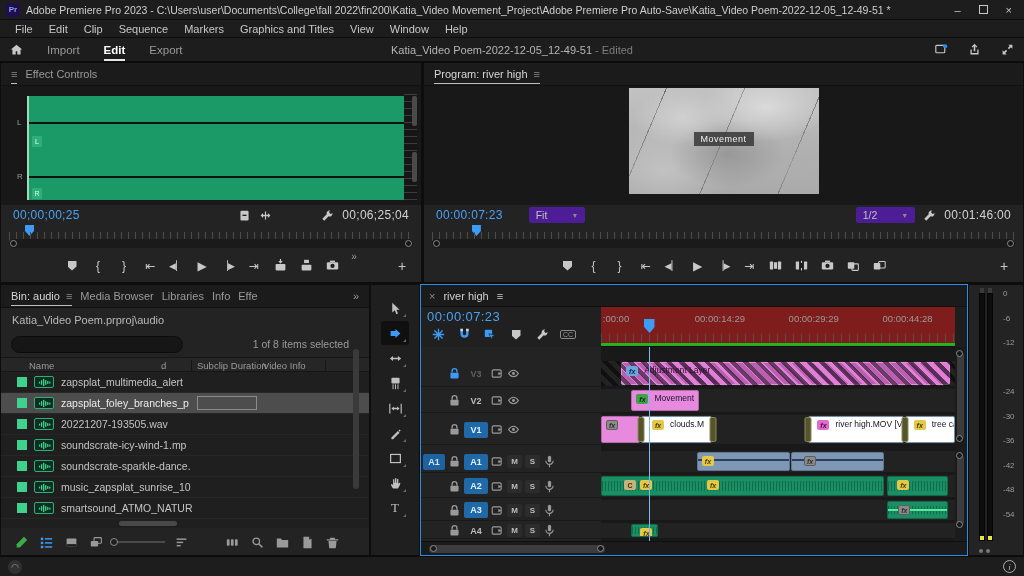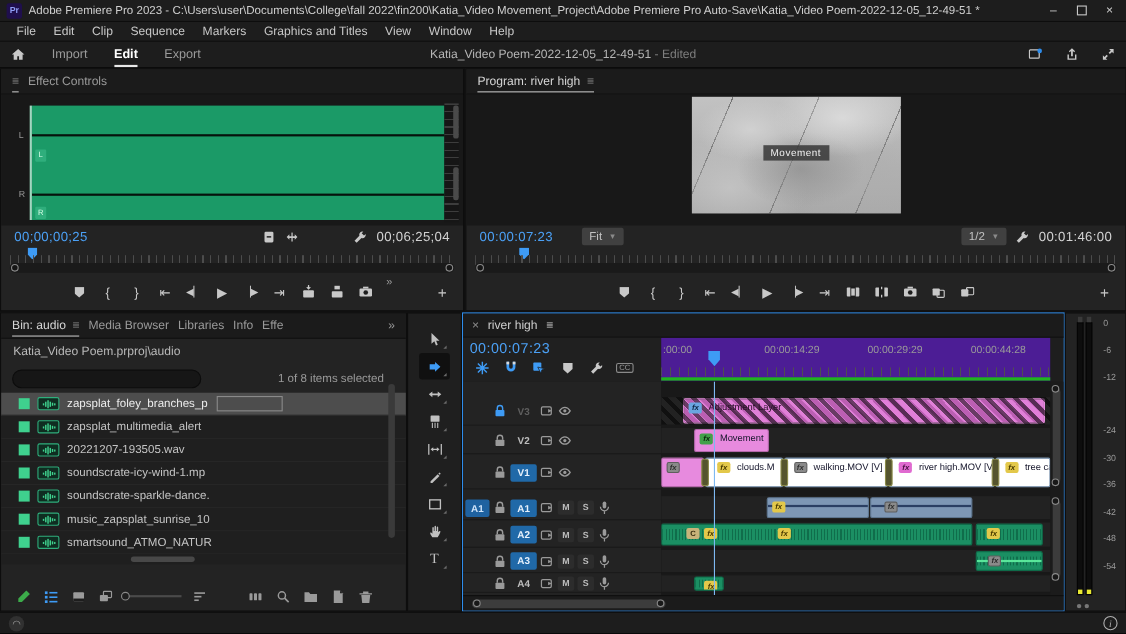--- a/index.html
+++ b/index.html
@@ -50,21 +50,21 @@
   .wave-wrap .cline{position:absolute;left:0;right:0;height:2px;background:#06130c;}
   .ch-badge{position:absolute;left:3px;width:10px;height:11px;background:#2fae7c;color:#d9ffe9;font-size:7px;display:flex;align-items:center;justify-content:center;border-radius:1px;}
   .ch-out{position:absolute;left:-12px;font-size:8px;color:#9a9a9a;}
   .wave-edge{position:absolute;left:26px;top:10px;width:2px;height:104px;background:#9fd9c0;}
   .dbruler{position:absolute;right:4px;top:8px;width:13px;height:108px;background:#161616;
      background-image:repeating-linear-gradient(#3d3d3d 0 1px,transparent 1px 7px);}
   .dbruler .thumb{position:absolute;right:0;width:5px;border-radius:2px;background:#4a4a4a;}
   .mon-info{height:20px;display:flex;align-items:center;padding:0 12px;font-size:12px;gap:8px;}
   .tc-blue{color:#4ba0f5;letter-spacing:.3px;}
   .tc-white{color:#d2d2d2;letter-spacing:.3px;}
-  .dd{display:flex;align-items:center;gap:6px;background:#404040;border-radius:2px;font-size:10.5px;color:#c2c2c2;padding:2px 7px;}
+  .dd{display:flex;align-items:center;gap:24px;background:#4c1d95;border-radius:2px;font-size:10.5px;color:#c2c2c2;padding:2px 7px;}
   .dd .car{font-size:7px;color:#8a8a8a;}
   .scrub{position:relative;height:24px;}
   .mini-ruler{position:absolute;left:8px;right:8px;top:7px;height:9px;
      background-image:repeating-linear-gradient(90deg,#4c4c4c 0 1px,transparent 1px 7px);background-position:bottom;}
   .sbar{position:absolute;left:8px;right:8px;bottom:1px;height:9px;border-radius:5px;background:#1a1a1a;}
   .sbar .knob{position:absolute;top:1px;width:7px;height:7px;border:1px solid #8a8a8a;border-radius:50%;background:#151515;}
   .ph-marker{position:absolute;width:9px;height:11px;background:#3e9bf5;clip-path:polygon(0 0,100% 0,100% 55%,50% 100%,0 55%);}
   .transport{height:33px;display:flex;align-items:center;justify-content:center;gap:0;position:relative;}
   .tbtn{min-width:26px;height:22px;display:flex;align-items:center;justify-content:center;color:#c8c8c8;font-size:12px;}
   .tbtn .shield{width:9px;height:10px;background:#c8c8c8;clip-path:polygon(0 0,100% 0,100% 60%,50% 100%,0 60%);}
@@ -117,21 +117,21 @@
   #timeline-panel{display:grid;grid-template-columns:180px 1fr 12px;grid-template-rows:22px 40px 1fr 14px;}
   .tl-tab{grid-column:1/4;background:#1b1b1b;display:flex;align-items:center;gap:8px;padding:0 8px;font-size:11px;color:#cfcfcf;border-bottom:1px solid #101010;}
   .tl-tab .x{color:#8a8a8a;font-size:11px;}
   .tl-head-left{padding:2px 6px;background:#202020;}
   .tl-tc{font-size:13px;color:#4ba0f5;letter-spacing:.4px;}
   .tl-icons{display:flex;gap:4px;margin-top:3px;align-items:center;}
   .tl-icons .tbtn{min-width:22px;height:15px;font-size:10px;}
   .tl-icons .on{color:#3e9bf5;}
   .ccchip{font-size:7px;border:1px solid #8a8a8a;border-radius:2px;padding:0 2px;color:#9a9a9a;}
   .lanes-wrap{grid-row:2/4;grid-column:2;position:relative;overflow:hidden;background:#191919;}
-  .ruler{position:relative;height:40px;background:#4c1d95;border-bottom:1px solid #0f0f0f;text-decoration:underline;}
+  .ruler{position:relative;height:40px;background:#7f1d1d;border-bottom:1px solid #0f0f0f;text-decoration:underline;}
   .ruler .rlab{position:absolute;top:6px;font-size:9.5px;color:#9a9a9a;white-space:nowrap;}
   .ruler .ticks{position:absolute;left:0;right:0;bottom:4px;height:8px;background-image:repeating-linear-gradient(90deg,#4f4f4f 0 1px,transparent 1px 8px);}
   .ruler .render{position:absolute;left:0;right:0;bottom:0;height:3px;background:#1fb41f;}
   .tracks{position:absolute;left:0;right:0;top:40px;bottom:0;}
   .heads{grid-row:3;grid-column:1;position:relative;background:#232323;font-weight:bold;}
   .trow{position:absolute;left:0;right:0;}
   .thead{display:flex;align-items:center;gap:3px;padding-left:2px;height:100%;border-bottom:1px solid #1a1a1a;font-size:9px;}
   .patchchip{width:22px;height:16px;border-radius:2px;display:flex;align-items:center;justify-content:center;color:#cfe4fa;background:#1f62a0;font-size:9px;}
   .patchchip.empty{background:transparent;}
   .namechip{width:24px;height:16px;border-radius:2px;display:flex;align-items:center;justify-content:center;font-size:9px;color:#bdbdbd;}
@@ -481,21 +481,44 @@
         <span>Katia_Video Poem.prproj\audio</span>
       </div>
       <div class="searchrow">
         <div class="searchbox">
           <span class="icon" id="search-ic"></span>
           <input value="" style="">
         </div>
         <span class="icon" id="searchbin-ic"></span>
         <span class="selstatus">1 of 8 items selected</span>
       </div>
+      <div class="listhead" id="bin-listhead">
+        <span class="cdiv" style="left:190px"></span>
+          <span class="cdiv" style="left:258px"></span>
+          <span class="cdiv" style="left:324px"></span>
+      <span class="colname">Name</span>
+          <span class="colend">d</span>
+          <span class="colsub">Subclip Duration</span>
+          <span class="colvid">Video Info</span>
+        </div>
       <div class="rows" id="bin-rows">
+          <div class="brow">
+            <span class="chip"></span>
+            <span class="aicon">
+              <svg width="13" height="9" viewBox="0 0 14 9" fill="currentColor">
+                <rect x="1" y="3.6" width="1.4" height="2"></rect>
+                <rect x="3.2" y="2" width="1.4" height="5"></rect>
+                <rect x="5.4" y="0.6" width="1.4" height="7.8"></rect>
+                <rect x="7.6" y="2" width="1.4" height="5"></rect>
+                <rect x="9.8" y="3" width="1.4" height="3"></rect>
+                <rect x="12" y="3.6" width="1.4" height="2"></rect>
+              </svg>
+            </span>
+            <span class="nm">zapsplat_multimedia_alert</span>
+          </div>
           <div class="brow sel">
             <span class="chip"></span>
             <span class="aicon">
               <svg width="13" height="9" viewBox="0 0 14 9" fill="currentColor">
                 <rect x="1" y="3.6" width="1.4" height="2"></rect>
                 <rect x="3.2" y="2" width="1.4" height="5"></rect>
                 <rect x="5.4" y="0.6" width="1.4" height="7.8"></rect>
                 <rect x="7.6" y="2" width="1.4" height="5"></rect>
                 <rect x="9.8" y="3" width="1.4" height="3"></rect>
                 <rect x="12" y="3.6" width="1.4" height="2"></rect>
@@ -509,34 +532,20 @@
             <span class="aicon">
               <svg width="13" height="9" viewBox="0 0 14 9" fill="currentColor">
                 <rect x="1" y="3.6" width="1.4" height="2"></rect>
                 <rect x="3.2" y="2" width="1.4" height="5"></rect>
                 <rect x="5.4" y="0.6" width="1.4" height="7.8"></rect>
                 <rect x="7.6" y="2" width="1.4" height="5"></rect>
                 <rect x="9.8" y="3" width="1.4" height="3"></rect>
                 <rect x="12" y="3.6" width="1.4" height="2"></rect>
               </svg>
             </span>
-            <span class="nm">zapsplat_multimedia_alert</span>
-          </div>
-          <div class="brow">
-            <span class="chip"></span>
-            <span class="aicon">
-              <svg width="13" height="9" viewBox="0 0 14 9" fill="currentColor">
-                <rect x="1" y="3.6" width="1.4" height="2"></rect>
-                <rect x="3.2" y="2" width="1.4" height="5"></rect>
-                <rect x="5.4" y="0.6" width="1.4" height="7.8"></rect>
-                <rect x="7.6" y="2" width="1.4" height="5"></rect>
-                <rect x="9.8" y="3" width="1.4" height="3"></rect>
-                <rect x="12" y="3.6" width="1.4" height="2"></rect>
-              </svg>
-            </span>
             <span class="nm">20221207-193505.wav</span>
           </div>
           <div class="brow">
             <span class="chip"></span>
             <span class="aicon">
               <svg width="13" height="9" viewBox="0 0 14 9" fill="currentColor">
                 <rect x="1" y="3.6" width="1.4" height="2"></rect>
                 <rect x="3.2" y="2" width="1.4" height="5"></rect>
                 <rect x="5.4" y="0.6" width="1.4" height="7.8"></rect>
                 <rect x="7.6" y="2" width="1.4" height="5"></rect>
@@ -778,24 +787,20 @@
               </div>
             </div>
             <div class="lane" style="top: 68px; height: 30px;">
               <div class="clip pink" style="left: 0%; width: 11.1%;">
                 <span class="fxb dark" style="position: absolute; left: 4px; top: 2px;">fx</span>
               </div>
               <div class="clip blue" style="left: 11.3%; width: 20%;">
                 <span class="fxb yellow" style="position: absolute; left: 10px; top: 2px;">fx</span>
                 <span class="lbl" style="margin-left: 26px;">clouds.M</span>
               </div>
-              <div class="clip blue" style="left: 31.5%; width: 26.8%;">
-                <span class="fxb dark" style="position: absolute; left: 8px; top: 2px;">fx</span>
-                <span class="lbl" style="margin-left: 24px;">walking.MOV [V]</span>
-              </div>
               <div class="clip blue" style="left: 58.6%; width: 26.9%;">
                 <span class="fxb pink" style="position: absolute; left: 8px; top: 2px;">fx</span>
                 <span class="lbl" style="margin-left: 24px;">river high.MOV [V]</span>
               </div>
               <div class="clip blue" style="left: 85.8%; width: 14.2%;">
                 <span class="fxb yellow" style="position: absolute; left: 8px; top: 2px;">fx</span>
                 <span class="lbl" style="margin-left: 24px;">tree canop</span>
               </div>
               <div class="trans" style="left: 11.3%;"></div>
               <div class="trans" style="left: 31.5%;"></div>

